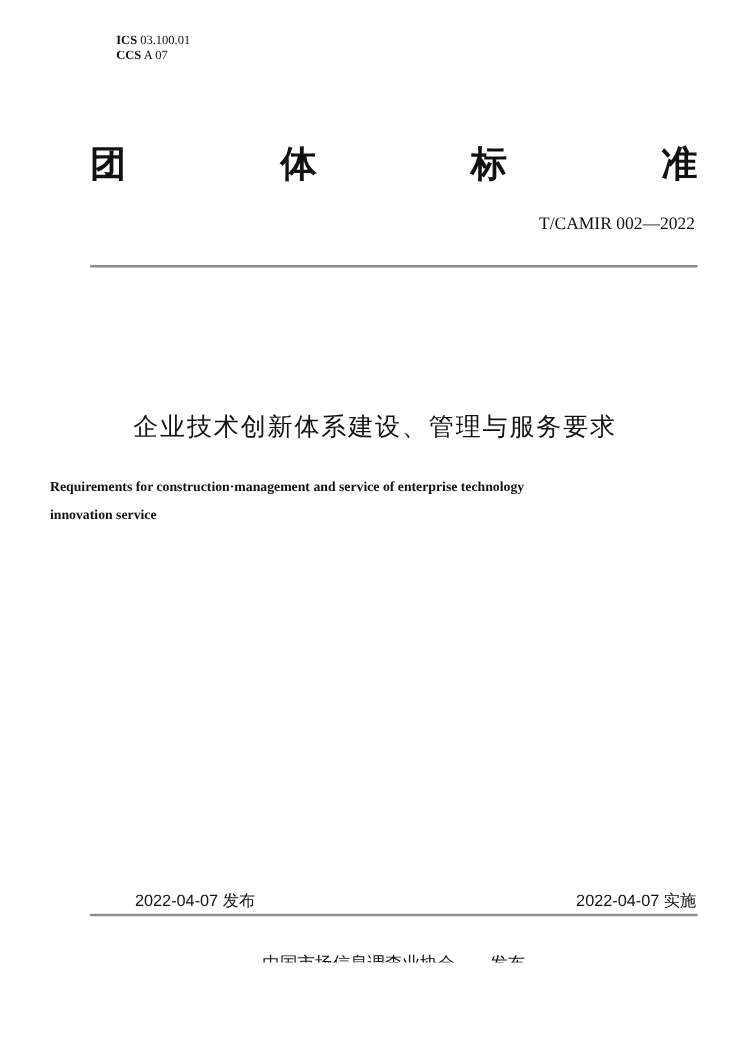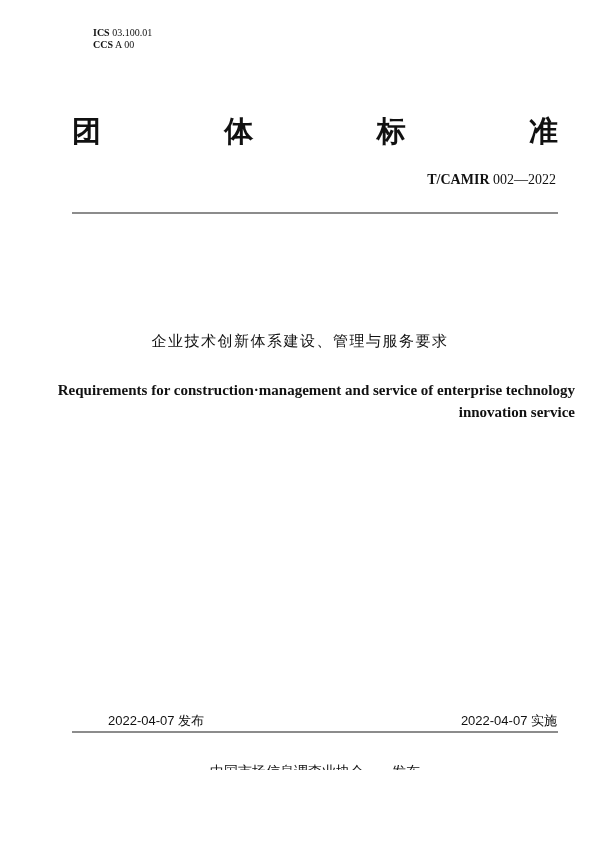--- a/index.html
+++ b/index.html
@@ -3,43 +3,43 @@
 <meta charset="utf-8">
 <style>
   html, body { margin: 0; padding: 0; background: #ffffff; }
   body { width: 600px; height: 849px; position: relative; overflow: hidden; color: #111; }
   .abs { position: absolute; }
   .codes { left: 73px; top: 27px; font-family: "Liberation Serif", serif; font-size: 10px; line-height: 12px; color: #111; margin-left: 20px; }
   .codes .k { font-weight: bold; }
   .heading { left: 72px; top: 112px; width: 486px; height: 40px; display: flex; justify-content: space-between; font-family: "DejaVu Sans", sans-serif; font-size: 29px; font-weight: bold; line-height: 38px; color: #111; }
   .heading span { display: block; }
   .stdno { right: 44px; top: 171px; font-size: 14px; line-height: 18px; color: #111; }
-  .stdno .pre { font-family: "Liberation Serif", serif; font-weight: bold; margin-top: 44px; }
+  .stdno .pre { font-family: "Liberation Serif", serif; font-weight: normal; margin-top: 44px; }
   .stdno .num { font-family: Liberation Serif, serif; }
   .rule { left: 72px; width: 486px; height: 2px; background: #8c8c8c; }
-  .title-cn { left: 0; width: 600px; top: 326px; text-align: center; font-family: "DejaVu Sans", sans-serif; font-size: 15px; letter-spacing: 1.5px; line-height: 30px; color: #111; }
-  .title-en { left: 40px; width: 535px; top: 379px; text-align: right; font-family: "Liberation Serif", serif; font-weight: bold; font-size: 15px; line-height: 22px; color: #111; }
+  .title-cn { left: 0; width: 600px; top: 326px; text-align: center; font-family: "DejaVu Sans", sans-serif; font-size: 20px; letter-spacing: 1.5px; line-height: 30px; color: #111; }
+  .title-en { left: 40px; width: 535px; top: 379px; text-align: left; font-family: "Liberation Serif", serif; font-weight: bold; font-size: 11px; line-height: 22px; color: #111; }
   .date { top: 713px; font-family: "Liberation Sans", sans-serif; font-size: 13px; line-height: 16px; color: #111; }
   .date.left { left: 72px; margin-left: 36px; }
   .date.right { right: 43px; text-align: right; }
   .issuer-clip { left: 0; width: 600px; top: 762px; height: 8px; overflow: hidden; }
   .issuer { width: 600px; text-align: center; font-family: "DejaVu Sans", sans-serif; font-size: 14px; line-height: 18px; padding-left: 30px; box-sizing: border-box; color: #111; }
   .issuer .gap { display: inline-block; width: 28px; }
 </style>
 </head>
 <body>
 
 <div class="abs codes">
   <div>
     <span class="k">ICS</span>
     <span>03.100.01</span>
   </div>
   <div>
     <span class="k">CCS</span>
-    <span>A 00</span>
+    <span>A 07</span>
   </div>
 </div>
 
 <div class="abs heading">
   <span>团</span>
   <span>体</span>
   <span>标</span>
   <span>准</span>
 </div>
 

